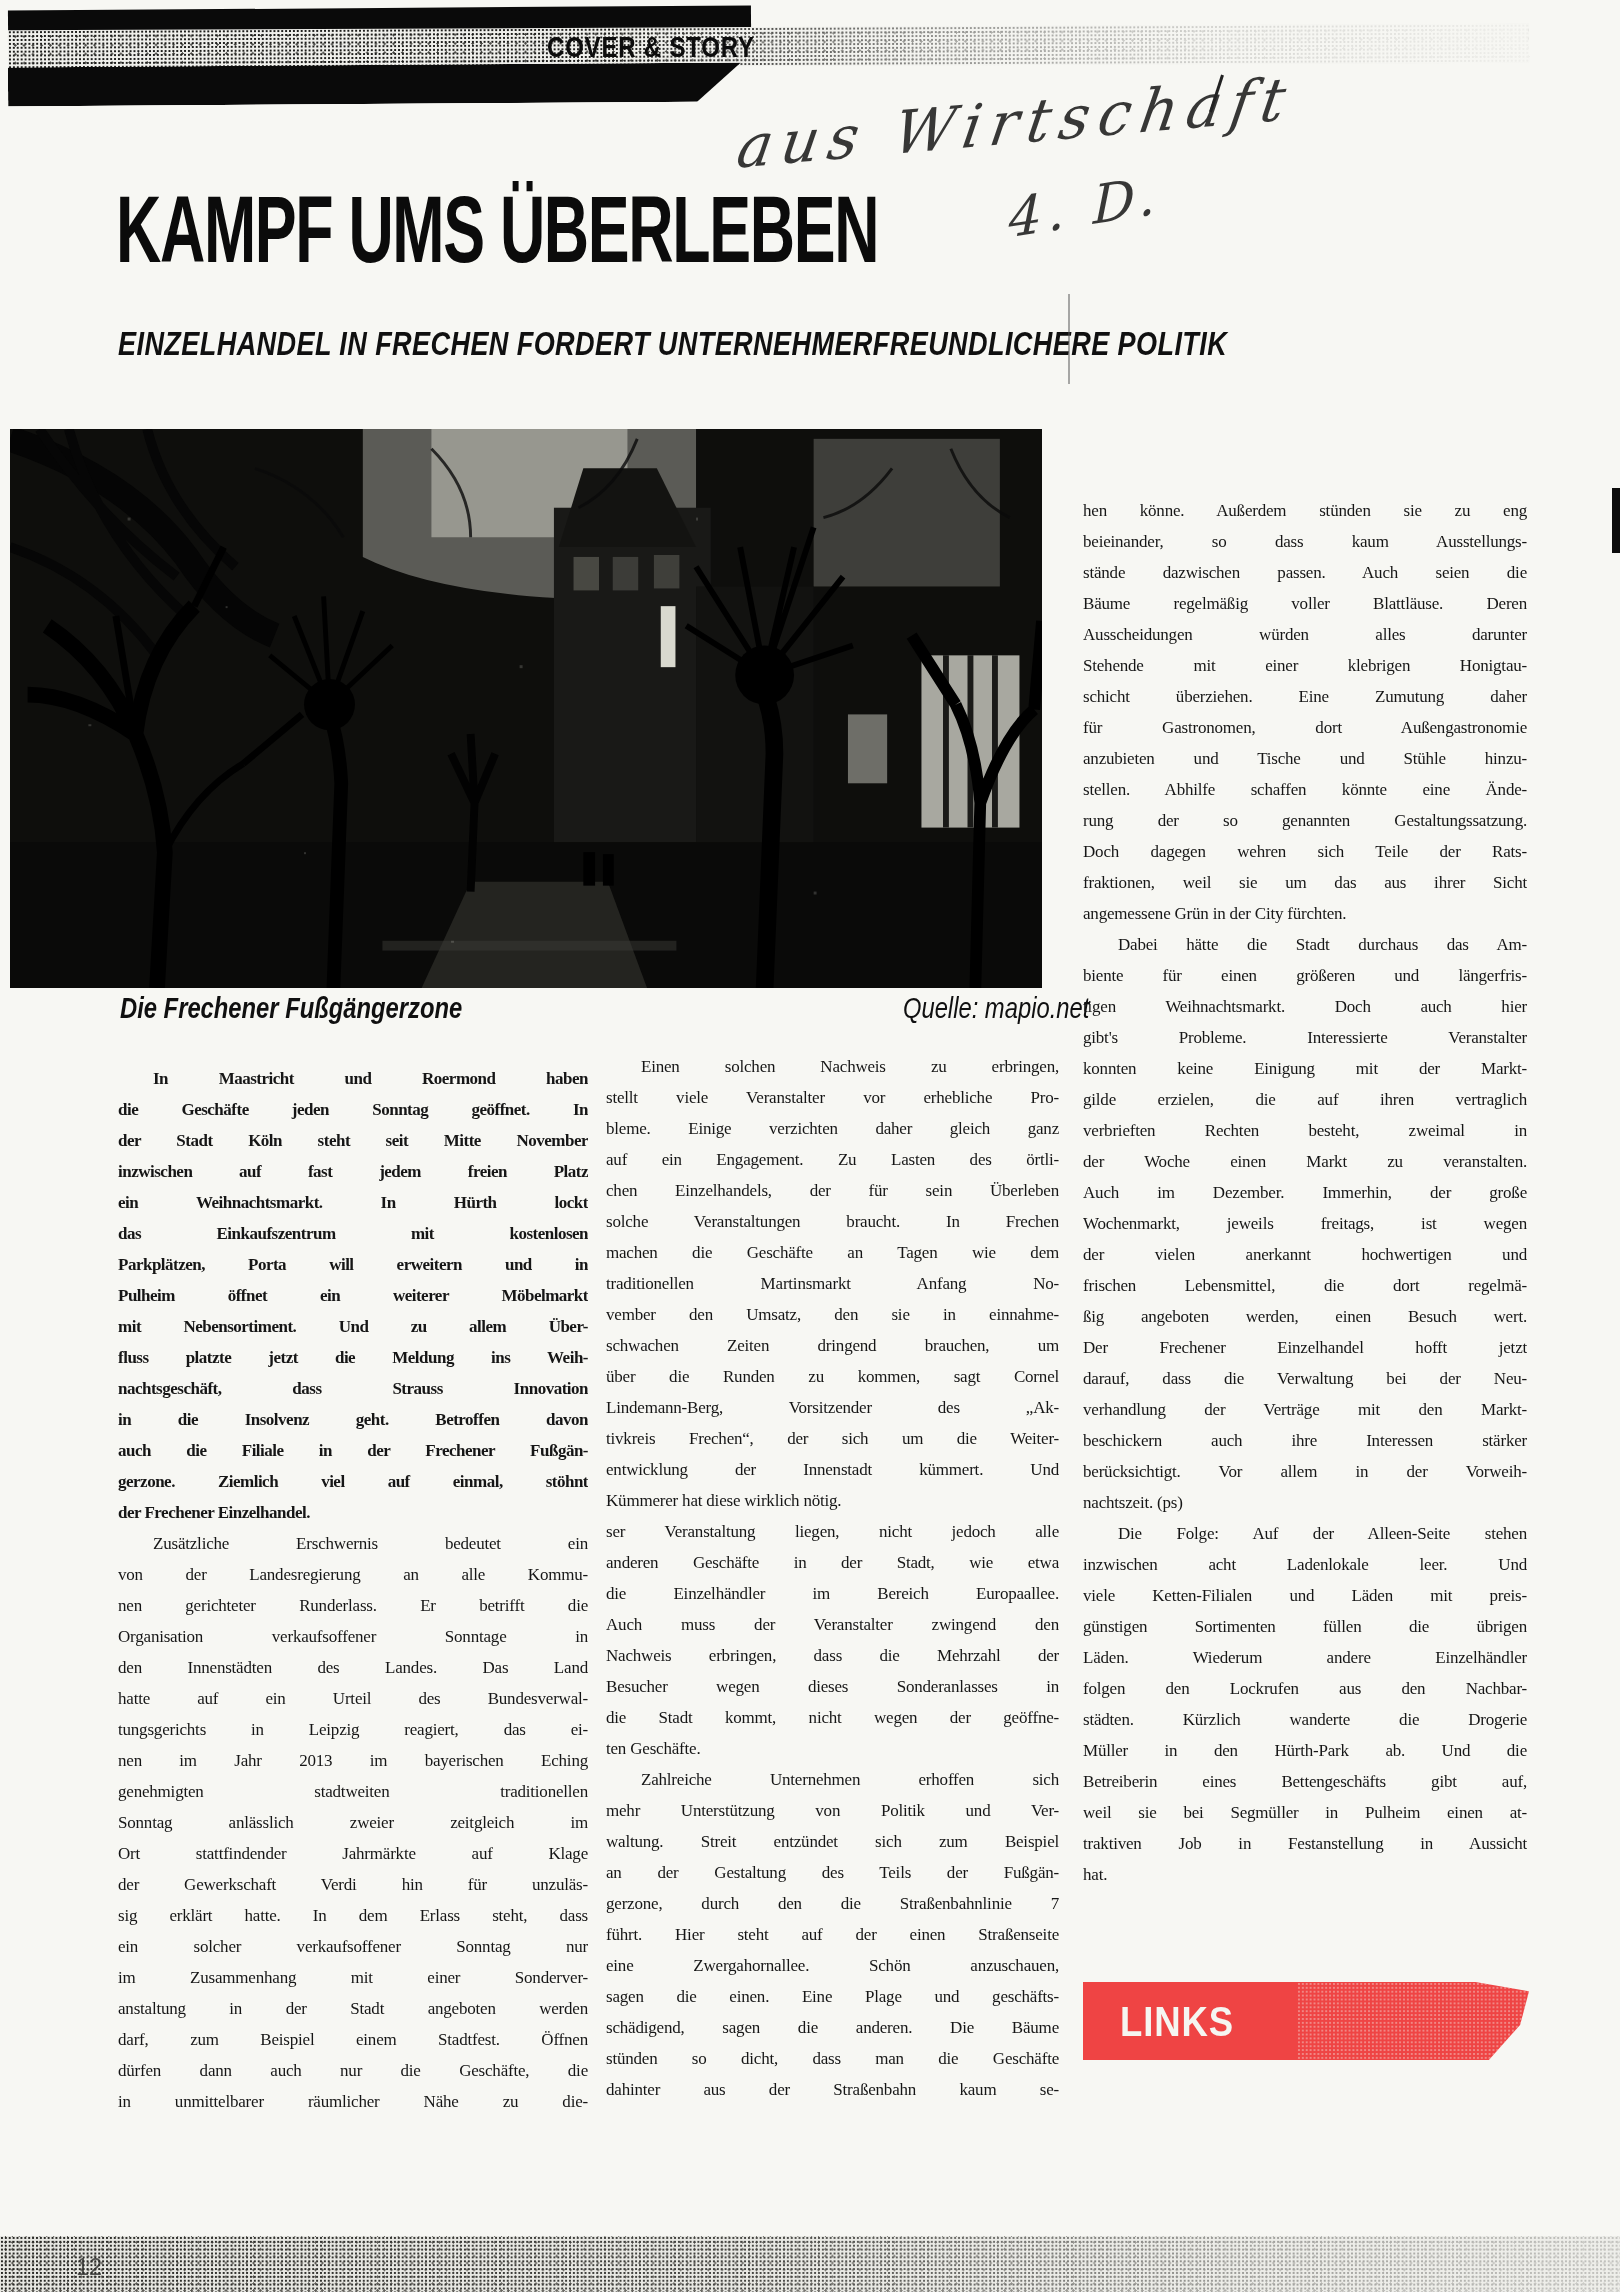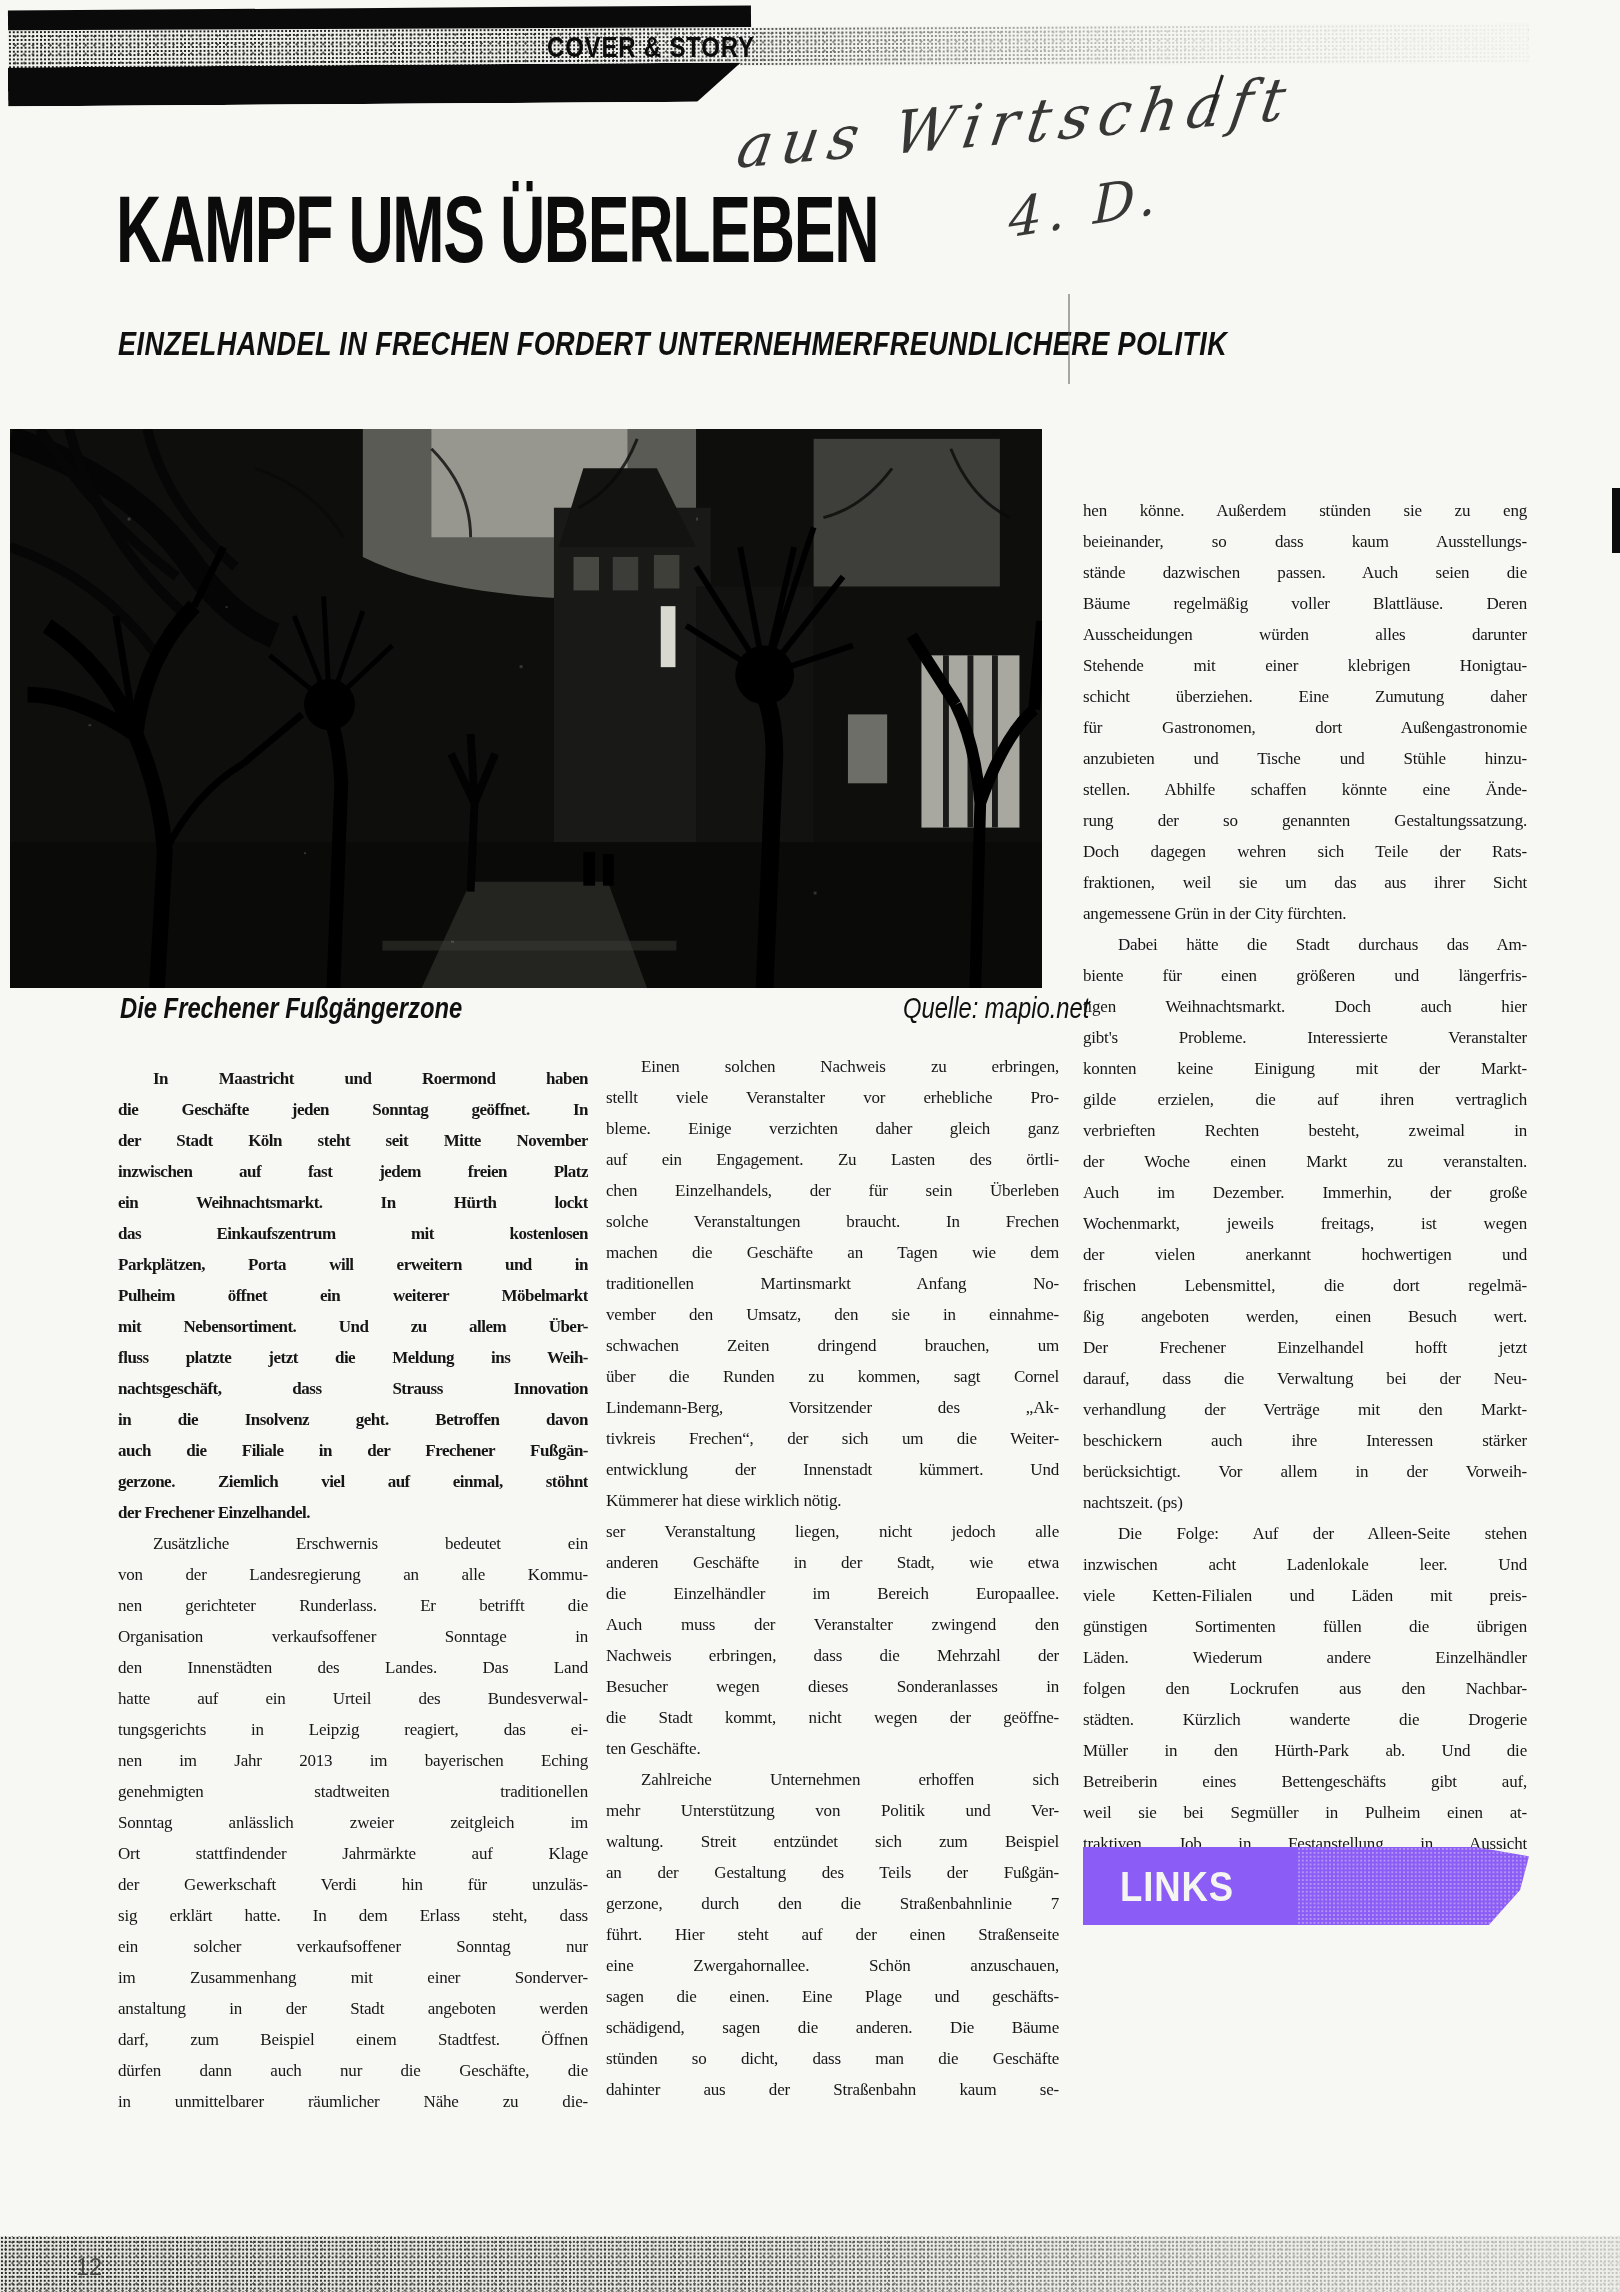--- a/index.html
+++ b/index.html
@@ -50,21 +50,21 @@
     letter-spacing:-0.2px;}
   .col .line.end{text-align-last:left;}
   .col .line.ind{text-indent:35px;}
   .para{margin:0;}
   .para.lede .line{font-weight:bold;letter-spacing:-0.5px;}
   #col1{left:118px;top:1051px;width:470px;margin-top:12px;}
   #col2{left:606px;top:1051px;width:453px;}
   #col3{left:1083px;top:495px;width:444px;}
 
   
-  .links-banner{position:absolute;left:1083px;top:1847px;width:446px;height:78px;background:#8b5cf6;
+  .links-banner{position:absolute;left:1083px;top:1982px;width:446px;height:78px;background:#ef4444;
     clip-path:polygon(0 0,88% 0,100% 12%,98% 55%,91% 100%,0 100%);}
   .links-banner .noise{position:absolute;right:0;top:0;width:52%;height:100%;
     background-image:radial-gradient(rgba(242,242,236,.85) 1px,transparent 1.3px);
     background-size:3.9px 3.9px;opacity:.45;}
   .links-label{position:absolute;left:37px;top:0;line-height:78px;color:#f5f5f1;
     font-family:"Liberation Sans",sans-serif;font-weight:bold;font-size:43px;letter-spacing:1px;
     transform:scaleX(.85);transform-origin:left top;white-space:nowrap;}
   .links-list{position:absolute;left:1111px;top:2037px;}
   .link-url{font-family:"Liberation Sans",sans-serif;font-size:31px;line-height:31px;margin-bottom:26.5px;
     letter-spacing:0.5px;transform:scaleX(.82);transform-origin:left top;white-space:nowrap;color:#101010;}

